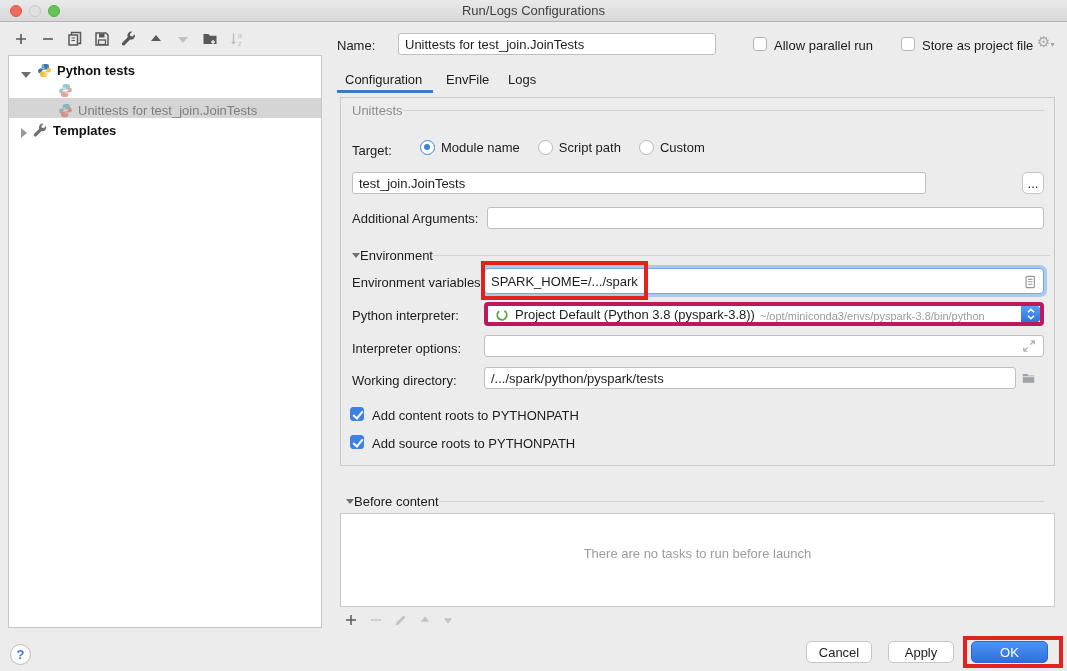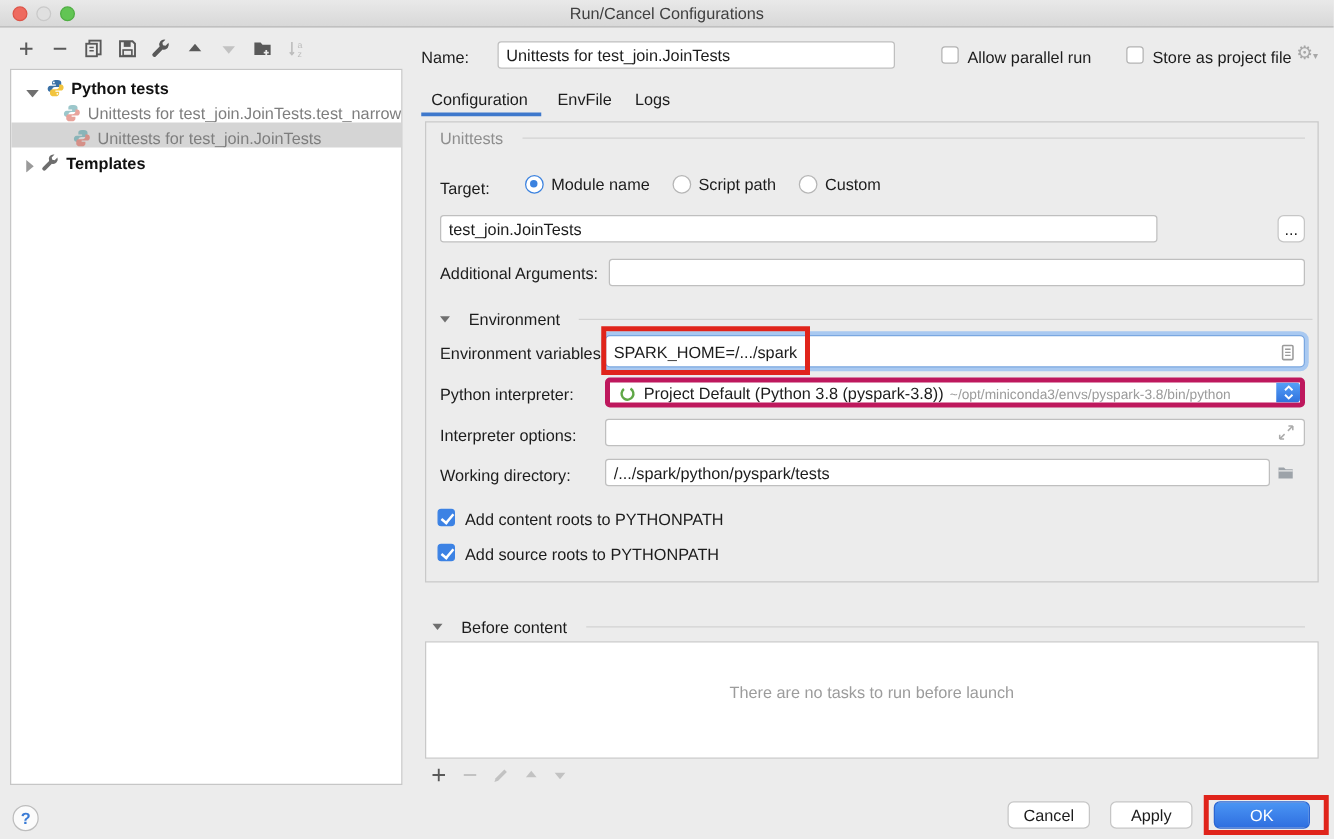--- a/index.html
+++ b/index.html
@@ -52,21 +52,21 @@
     font-weight:bold; font-size:13px; text-align:center; line-height:19px;
   }
 
   
   .field {
     position:absolute; background:#fff; border:1px solid #bfbfbf; border-radius:3px;
     height:22px; font-size:13px; padding:0 6px; color:#1c1c1c;
     font-family:"Liberation Sans","DejaVu Sans",sans-serif; outline:none;
   }
   .lbl-txt { position:absolute; font-size:13px; color:#1c1c1c; white-space:nowrap; }
-  .group-hd { position:absolute; display:flex; align-items:center; gap:15px; }
+  .group-hd { position:absolute; display:flex; align-items:center; gap:0; }
   .group-hd .hd-line { flex:1; border-top:1px solid #d2d2d2; }
   .cb { width:14px; height:14px; border:1px solid #b3b3b3; border-radius:3px; background:#fff; position:absolute; }
   .cb.checked { background:#3c82e4; border-color:#3c82e4; }
   .cb.checked::after {
     content:""; position:absolute; left:4px; top:1px; width:4px; height:8px;
     border-right:2px solid #fff; border-bottom:2px solid #fff; transform:rotate(40deg);
   }
   .radio { width:15px; height:15px; border-radius:50%; border:1px solid #b6b6b6; background:#fff; position:relative; flex:0 0 auto; }
   .radio.sel { border:1.5px solid #3b82df; }
   .radio.sel::after {
@@ -102,21 +102,21 @@
   .path-gray { font-size:11px; color:#9b9b9b; }
   .muted { color:#8e8e8e; }
 </style>
 </head>
 <body>
 
 <div class="titlebar">
   <div class="tl red"></div>
   <div class="tl gray"></div>
   <div class="tl green"></div>
-  <div class="title-text">Run/Cancel Configurations</div>
+  <div class="title-text">Run/Logs Configurations</div>
 </div>
 
 <div class="side-toolbar">
   <div class="tb-icon">
     <svg width="14" height="14" viewBox="0 0 14 14">
         <path d="M7 2v10M2 7h10" stroke="#595959" stroke-width="1.6"></path>
       </svg>
   </div>
   <div class="tb-icon">
     <svg width="14" height="14" viewBox="0 0 14 14">
@@ -178,21 +178,20 @@
       </svg>
     <span class="lbl bold">Python tests</span>
   </div>
   <div class="tree-row">
     <span class="tw none"></span>
       <span style="width:26px"></span>
     <svg class="ticon faded" viewBox="0 0 16 16">
         <path fill="#4c9aa0" d="M8 1C6 1 5 1.9 5 3.2V5h3.2v.9H3.6C2.1 5.9 1.2 7 1.2 8.6s.9 2.6 2.4 2.6H5V9.4C5 8.1 6.1 7 7.4 7h3.4c1.1 0 2-.9 2-2V3.2C12.8 1.9 11.5 1 9.8 1H8z"></path>
         <path fill="#d6584a" d="M8 15c2 0 3-.9 3-2.2V11H7.8v-.9h4.6c1.5 0 2.4-1.1 2.4-2.7s-.9-2.6-2.4-2.6H11v1.8C11 7.9 9.9 9 8.6 9H5.2c-1.1 0-2 .9-2 2v1.8C3.2 14.1 4.5 15 6.2 15H8z"></path>
       </svg>
-    <span class="lbl faded">Unittests for test_join.JoinTests.test_narrow</span>
   </div>
   <div class="tree-row selected">
     <span class="tw none"></span>
       <span style="width:26px"></span>
     <svg class="ticon faded" viewBox="0 0 16 16">
         <path fill="#4c9aa0" d="M8 1C6 1 5 1.9 5 3.2V5h3.2v.9H3.6C2.1 5.9 1.2 7 1.2 8.6s.9 2.6 2.4 2.6H5V9.4C5 8.1 6.1 7 7.4 7h3.4c1.1 0 2-.9 2-2V3.2C12.8 1.9 11.5 1 9.8 1H8z"></path>
         <path fill="#d6584a" d="M8 15c2 0 3-.9 3-2.2V11H7.8v-.9h4.6c1.5 0 2.4-1.1 2.4-2.7s-.9-2.6-2.4-2.6H11v1.8C11 7.9 9.9 9 8.6 9H5.2c-1.1 0-2 .9-2 2v1.8C3.2 14.1 4.5 15 6.2 15H8z"></path>
       </svg>
     <span class="lbl faded">Unittests for test_join.JoinTests</span>
   </div>

